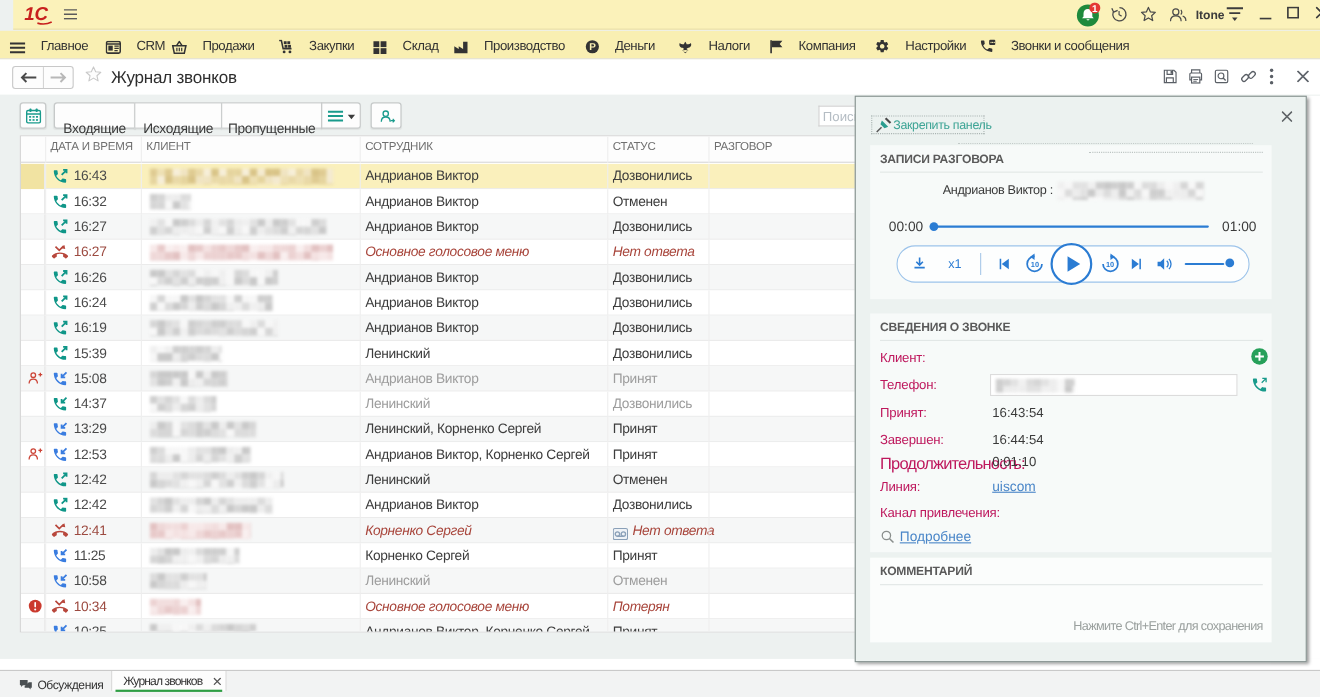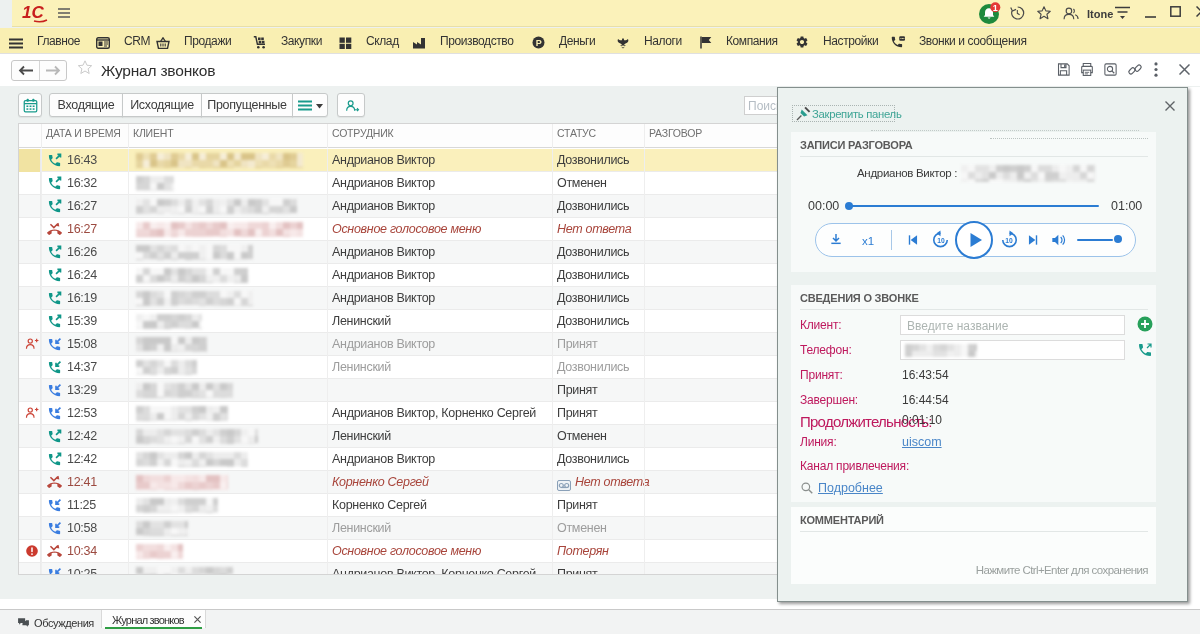--- a/index.html
+++ b/index.html
@@ -23,21 +23,21 @@
 
 
 #captionbar { position:absolute; left:0; top:54px; width:1200px; height:32px; background:#ffffff; }
 #navbtns { position:absolute; left:11px; top:6px; width:56px; height:21px; background:#fdfdfd; border:1px solid #c8c8c8; border-radius:3px; }
 #navbtns .sep { position:absolute; left:27px; top:0; width:1px; height:19px; background:#d5d5d5; }
 #formtitle { position:absolute; left:101px; top:62px; font-size:15.5px; letter-spacing:-0.2px; color:#2e2e2e; }
 .capico { position:absolute; top:62px; }
 
 
 .btn { position:absolute; background:#fdfdfd; border:1px solid #c6c9c9; border-radius:3px; box-shadow:0 1px 1px rgba(0,0,0,0.06); }
-.segbtn { font-size:12.5px; letter-spacing:-0.3px; color:#3c3c3c; text-align:center; padding-top:4px; height:24px; }
+.segbtn { font-size:12.5px; letter-spacing:-0.3px; color:#3c3c3c; text-align:center; padding-top:16px; height:24px; }
 
 
 #table { position:absolute; left:18px; top:123px; width:1170px; height:452px; background:#fff; border:1px solid #d4d4d4; overflow:hidden; }
 #thead { position:absolute; left:0; top:0; width:1168px; height:24px; background:#fdfdfd; border-bottom:1px solid #d8d8d8; }
 .th { position:absolute; top:3px; font-size:10.5px; color:#707070; letter-spacing:-0.2px; }
 .row { position:absolute; left:0; width:1168px; height:23px; border-bottom:1px solid #ebebeb; background:#fff; }
 .row.alt { background:#f6f7f7; }
 .row.sel { background:#faf0bc; }
 .row .mark { position:absolute; left:0; top:0; width:22px; height:23px; border-right:1px solid #ebebeb; }
 .row.sel .mark { background:#f1e3a2; }
@@ -986,20 +986,21 @@
             <rect x="42" y="14" width="7" height="7" fill="#cfcfcf"></rect>
             <rect x="49" y="14" width="7" height="7" fill="#e2e2e2"></rect>
             <rect x="56" y="14" width="7" height="7" fill="#cfcfcf"></rect>
             <rect x="63" y="14" width="7" height="7" fill="#cfcfcf"></rect>
             <rect x="70" y="14" width="7" height="7" fill="#e2e2e2"></rect>
             <rect x="77" y="14" width="7" height="7" fill="#dcdcdc"></rect>
             <rect x="84" y="14" width="7" height="7" fill="#d6d6d6"></rect>
             <rect x="91" y="14" width="7" height="7" fill="#e2e2e2"></rect>
           </svg>
         </div>
+    <div class="cell emp">Ленинский, Корненко Сергей</div>
     <div class="cell stat">Принят</div>
     <div class="vline" style="left:22px"></div>
     <div class="vline" style="left:109px"></div>
     <div class="vline" style="left:308px"></div>
     <div class="vline" style="left:533px"></div>
     <div class="vline" style="left:625px"></div>
   </div>
       <div class="row " style="top:278px">
     <div class="mark">
           <svg class="markic" viewBox="0 0 24 24">
@@ -1610,23 +1611,20 @@
         <path d="M14.5 5.5 a6 6 0 0 1 0 9 M17.5 3 a10 10 0 0 1 0 14" fill="none" stroke="#2b7cd3" stroke-width="1.8"></path>
       </svg>
  <div style="position:absolute;left:299px;top:151px;width:36px;height:2.4px;background:#2b7cd3;border-radius:1px"></div>
  <div style="position:absolute;left:336px;top:147px;width:8px;height:8px;background:#2b7cd3;border-radius:50%"></div>
 </div>
 
   <div class="section" style="top:197px; height:217px;">
     <div class="sechead">СВЕДЕНИЯ О ЗВОНКЕ</div>
     <div class="secline"></div>
     <div class="flabel" style="top:33px">Клиент:</div>
-    <div class="finput" style="top:30px">
-        <span style="position:absolute;left:6px;top:3px;font-size:12px;color:#adb5b2">Введите название</span>
-      </div>
     <svg style="position:absolute;left:346px;top:31px" width="16" height="16" viewBox="0 0 16 16">
         <circle cx="8" cy="8" r="7.5" fill="#27a05a"></circle>
         <path d="M8 4 v8 M4 8 h8" stroke="#fff" stroke-width="1.8"></path>
       </svg>
     <div class="flabel" style="top:58px">Телефон:</div>
     <div class="finput" style="top:55px">
         <div class="blur" style="left:4px;top:3px;width:72px;height:13px">
           <svg width="72" height="13">
             <rect x="0" y="0" width="7" height="7" fill="#cfcfcf"></rect>
             <rect x="7" y="0" width="7" height="7" fill="#d6d6d6"></rect>

